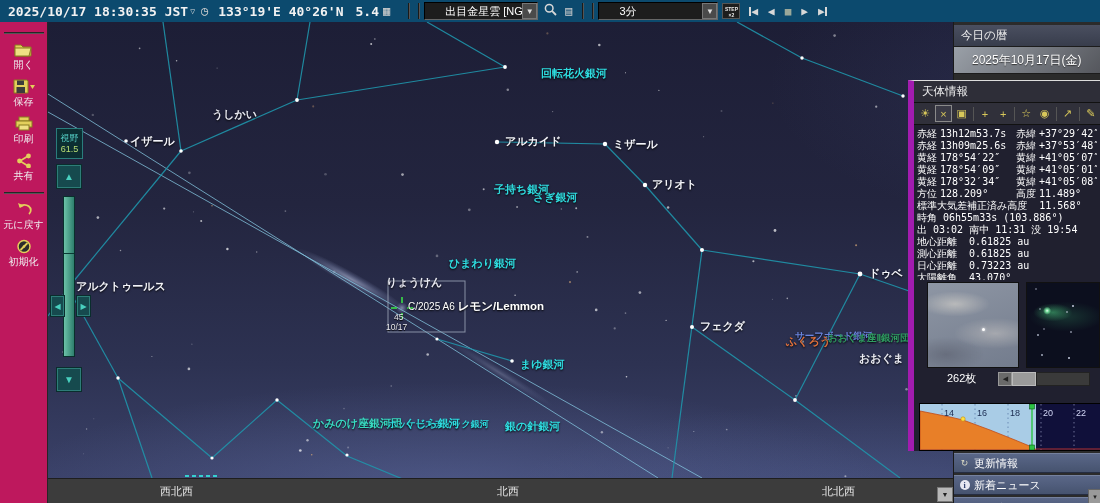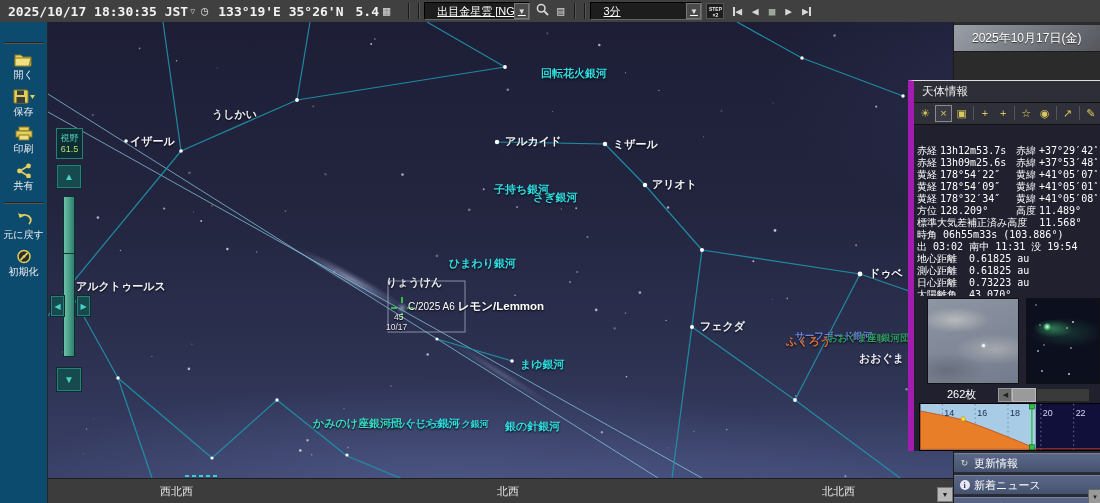--- a/index.html
+++ b/index.html
@@ -1,38 +1,38 @@
 <!DOCTYPE html>
 <html><head>
 <meta charset="utf-8">
 <style>
   html,body{margin:0;padding:0;background:#000;}
   #app{position:relative;width:1100px;height:503px;overflow:hidden;background:#2e2e2e;
        font-family:"Liberation Sans",sans-serif;-webkit-font-smoothing:antialiased;}
   
-  #topbar{position:absolute;left:0;top:0;width:1100px;height:22px;background:#404040;
+  #topbar{position:absolute;left:0;top:0;width:1100px;height:22px;background:#0c4a6e;
           border-bottom:1px solid #141414;display:flex;align-items:center;color:#f2f2f2;
           font-family:"DejaVu Sans Mono",monospace;font-size:13px;font-weight:bold;}
   #topbar .txt{white-space:nowrap;}
   #topbar .tiny{font-size:8px;margin:0 2px;color:#ddd;}
   #topbar .ico{color:#cfcfcf;font-size:12px;font-weight:normal;margin:0 4px;}
   .vsep{width:1px;height:16px;background:#1a1a1a;border-right:1px solid #555;margin:0 4px;}
   .combo{display:flex;align-items:center;background:#1d1d1d;border:1px solid #000;
          border-right-color:#666;border-bottom-color:#666;height:16px;color:#fff;
-         font-family:"Liberation Sans",sans-serif;font-size:11px;font-weight:normal;padding-left:12px;text-decoration:underline;}
+         font-family:"Liberation Sans",sans-serif;font-size:11px;font-weight:normal;padding-left:20px;}
   .combo .dd{width:13px;height:14px;margin-left:3px;background:#4a4a4a;border:1px solid #777;
              color:#ddd;font-size:8px;display:flex;align-items:center;justify-content:center;}
   .tbtn{color:#d8d8d8;font-size:11px;margin:0 5px;display:flex;align-items:center;font-weight:normal;}
   .tbtn .bar{display:inline-block;width:2px;height:9px;background:#d8d8d8;}
   #stepbadge{width:18px;height:16px;background:#1d1d1d;border:1px solid #555;color:#e8e8e8;
              font-size:5px;line-height:6px;text-align:center;font-family:"Liberation Sans",sans-serif;
              font-weight:bold;margin:0 4px;padding-top:2px;box-sizing:border-box;}
   
-  #sidebar{position:absolute;left:0;top:22px;width:48px;height:481px;background:#0c4a6e;
-           border-right:1px solid #262626;display:flex;flex-direction:column;align-items:center;padding-top:18px;box-sizing:border-box;}
+  #sidebar{position:absolute;left:0;top:22px;width:48px;height:481px;background:#be185d;
+           border-right:1px solid #262626;display:flex;flex-direction:column;align-items:center;padding-top:8px;box-sizing:border-box;}
   .sb-item{display:flex;flex-direction:column;align-items:center;margin-bottom:7px;cursor:default;}
   .sb-lbl{color:#efefef;font-size:10px;margin-top:1px;white-space:nowrap;}
   .sb-div{width:40px;height:1px;background:#262626;border-bottom:1px solid #555;margin:2px 0 8px 0;}
   .sb-ico svg{display:block;}
   
   #stage{position:absolute;left:48px;top:22px;width:1052px;height:456px;overflow:hidden;
     background:
       radial-gradient(ellipse 620px 150px at 400px 465px, rgba(122,140,205,.28), rgba(0,0,0,0) 70%),
       radial-gradient(ellipse 520px 130px at 830px 470px, rgba(108,128,190,.22), rgba(0,0,0,0) 70%),
       radial-gradient(ellipse 400px 200px at 1000px 60px, rgba(90,100,160,.15), rgba(0,0,0,0) 70%),
@@ -84,21 +84,21 @@
            border-left:6px solid #a21caf;border-top:1px solid #dcdcdc;box-sizing:border-box;
            display:flex;flex-direction:column;z-index:6;}
   #info-head{height:21px;background:#2e2e38;color:#efefef;font-size:11.5px;display:flex;
              align-items:center;padding-left:8px;border-bottom:1px solid #111;}
   #info-icons{height:21px;background:#30303a;border-bottom:1px solid #111;display:flex;align-items:center;padding-left:2px;}
   .iico{width:17px;height:17px;color:#d8c85a;font-size:11px;display:flex;align-items:center;
         justify-content:center;margin:0 1px;}
   .iico.sel{background:#3a3a46;border:1px solid #8a8a8a;box-sizing:border-box;}
   .isep{width:1px;height:14px;background:#555;margin:0 2px;}
   #coord-rows{padding:3px 3px 0 3px;font-family:"DejaVu Sans Mono",monospace;font-size:10px;
-              color:#fff;line-height:12px;margin-top:17px;}
+              color:#fff;line-height:12px;}
   .crow{display:flex;white-space:nowrap;overflow:hidden;}
   .crow .l{width:23px;flex:none;}
   .crow .v1{width:76px;flex:none;}
   .crow .l2{width:23px;flex:none;}
   .crow .v2{flex:none;}
   #detail-rows{padding:0 3px;font-family:"DejaVu Sans Mono",monospace;font-size:10px;color:#fff;
                line-height:12px;height:80px;overflow:hidden;white-space:pre;}
   #thumbs{display:flex;padding:2px 0 2px 13px;}
   .thumb{height:84px;border:1px solid #111;}
   #thumb-clouds{width:93px;margin-right:7px;background:
@@ -129,21 +129,21 @@
 </head>
 <body>
 
 <div id="app">
 
   <div id="topbar">
     <span class="txt" style="margin-left:8px">2025/10/17 18:30:35</span>
     <span class="txt" style="margin-left:8px">JST</span>
     <span class="tiny">▽</span>
     <span class="ico">◷</span>
-    <span class="txt" style="margin-left:6px">133°19'E 35°26'N</span>
+    <span class="txt" style="margin-left:6px">133°19'E 40°26'N</span>
     <span class="txt" style="margin-left:12px">5.4</span>
     <span class="ico">▦</span>
     <div class="vsep" style="margin-left:14px"></div>
     <div class="vsep"></div>
     <div class="combo" style="width:92px">
       <span style="overflow:hidden;white-space:nowrap">出目金星雲 [NG</span>
       <span class="dd" style="margin-left:auto">▼</span>
     </div>
     <span class="ico" style="margin-left:6px">
       <svg width="13" height="13" viewBox="0 0 13 13">
@@ -436,20 +436,23 @@
   <div class="fbtn" style="left:56px;top:367px">▼</div>
 
   <div id="strip">
       <span class="compass" style="left: 112px;">西北西</span>
       <span class="compass" style="left: 449px;">北西</span>
       <span class="compass" style="left: 774px;">北北西</span>
     </div>
 
   <div id="rightcol">
     <div style="height:3px"></div>
+    <div class="panel-head">
+      <span>今日の暦</span>
+    </div>
     <div id="today-date">
       <span>2025年10月17日(金)</span>
     </div>
     <div id="news-rows">
         <div class="news-row" style="top: 431px;">
           <span class="news-ico">↻</span>
           <span>更新情報</span>
         </div>
         <div class="news-row" style="top: 453px;">
           <span class="news-ico">

